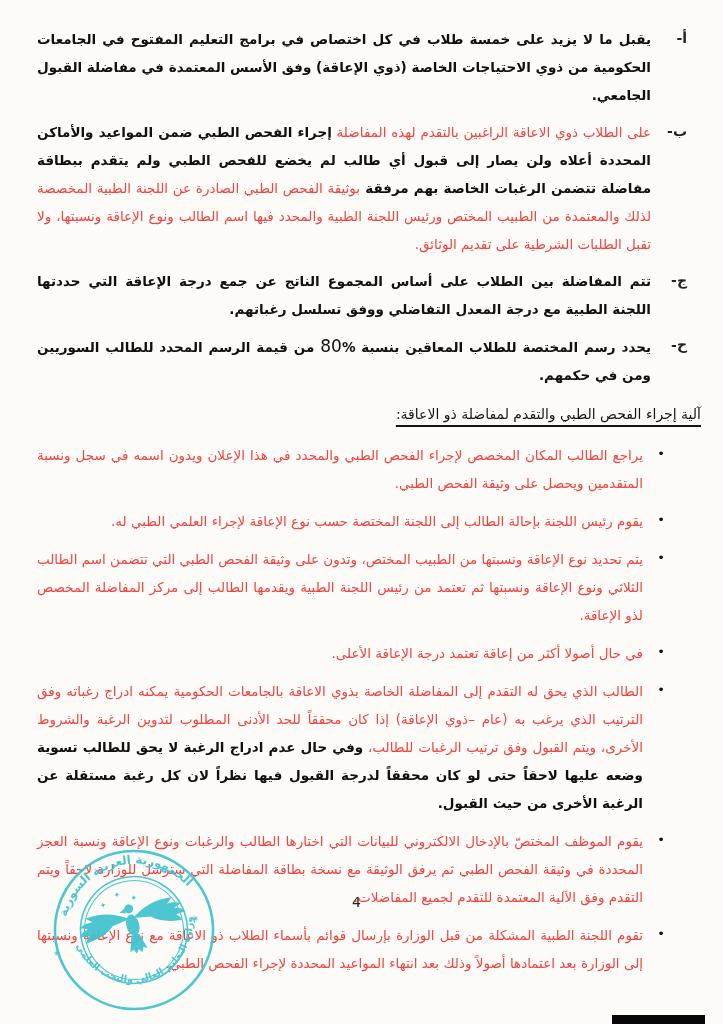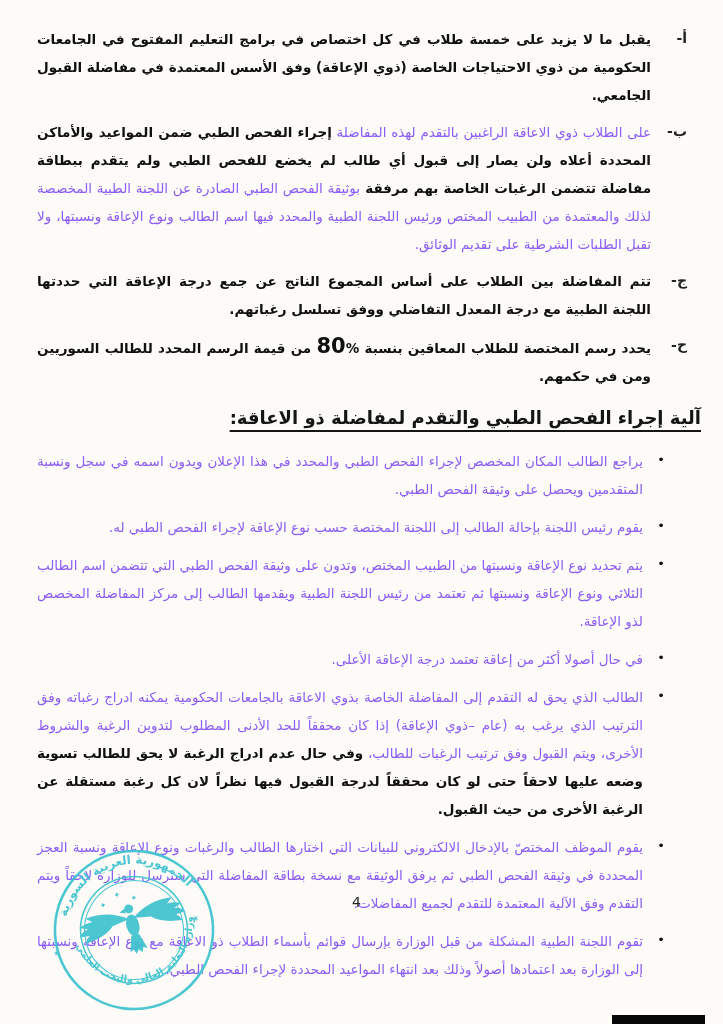--- a/index.html
+++ b/index.html
@@ -25,26 +25,26 @@
     flex:0 0 26px;width:26px;
     font-weight:bold;font-size:14px;line-height:28px;
     color:#222;
   }
   .l-text,.b-text{
     margin:1px;flex:1 1 auto;
     font-size:13.5px;line-height:28px;
     text-align:justify;
   }
   .b{font-weight:bold;color:#101010;}
-  .n{font-weight:normal;color:#8b5cf6;}
-  .big80{font-size:21px;font-weight:bold;letter-spacing:.5px;}
+  .n{font-weight:normal;color:#ef4444;}
+  .big80{font-size:17px;font-weight:normal;letter-spacing:.5px;}
   
   .heading{
     margin:16px 2px 18px 0;
-    font-size:18px;font-weight:bold;color:#151515;
+    font-size:14px;font-weight:normal;color:#151515;
     text-decoration:underline;
     text-underline-offset:6px;
     text-decoration-thickness:1.5px;
   }
   
   .bullets{padding-right:38px;}
   .b-item{display:flex;gap:11px;margin-bottom:8px;}
   .dot{
     flex:0 0 10px;width:10px;
     font-size:13px;line-height:28px;color:#111;
@@ -96,21 +96,21 @@
 
     <h2 class="heading">آلية إجراء الفحص الطبي والتقدم لمفاضلة ذو الاعاقة:</h2>
 
     <section class="bullets" id="bullet-list">
         <div class="b-item">
           <span class="dot">•</span>
           <p class="b-text"><span class="n">يراجع الطالب المكان المخصص لإجراء الفحص الطبي والمحدد في هذا الإعلان ويدون اسمه في سجل ونسبة المتقدمين ويحصل على وثيقة الفحص الطبي.</span></p>
         </div>
         <div class="b-item">
           <span class="dot">•</span>
-          <p class="b-text"><span class="n">يقوم رئيس اللجنة بإحالة الطالب إلى اللجنة المختصة حسب نوع الإعاقة لإجراء الفحص الطبي له.</span></p>
+          <p class="b-text"><span class="n">يقوم رئيس اللجنة بإحالة الطالب إلى اللجنة المختصة حسب نوع الإعاقة لإجراء العلمي الطبي له.</span></p>
         </div>
         <div class="b-item">
           <span class="dot">•</span>
           <p class="b-text"><span class="n">يتم تحديد نوع الإعاقة ونسبتها من الطبيب المختص، وتدون على وثيقة الفحص الطبي التي تتضمن اسم الطالب الثلاثي ونوع الإعاقة ونسبتها ثم تعتمد من رئيس اللجنة الطبية ويقدمها الطالب إلى مركز المفاضلة المخصص لذو الإعاقة.</span></p>
         </div>
         <div class="b-item">
           <span class="dot">•</span>
           <p class="b-text"><span class="n">في حال أصولا أكثر من إعاقة تعتمد درجة الإعاقة الأعلى.</span></p>
         </div>
         <div class="b-item">

